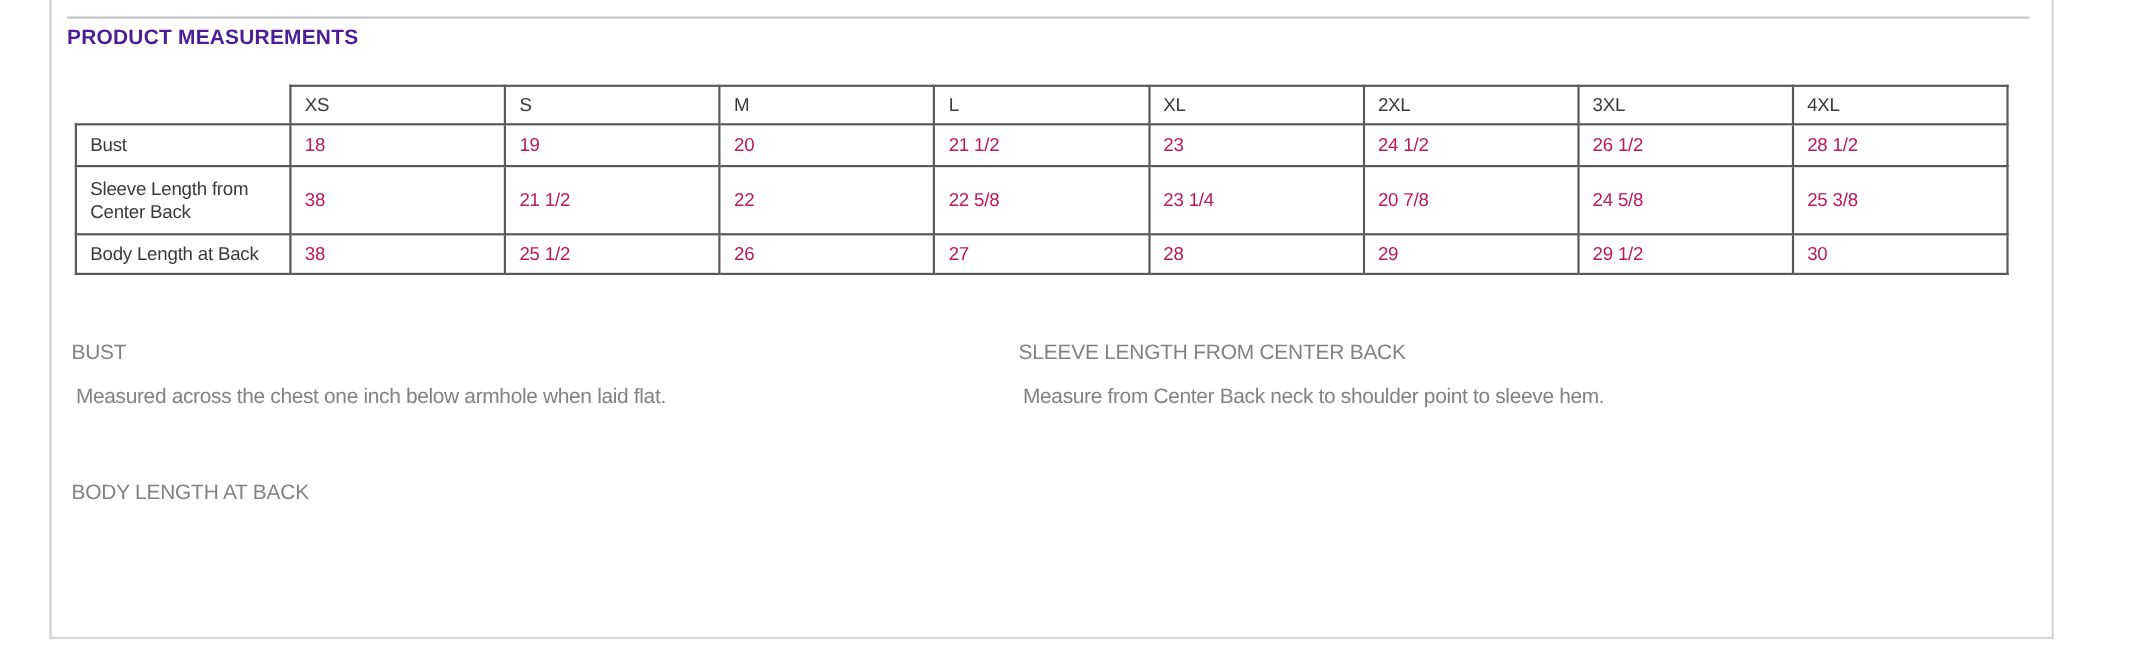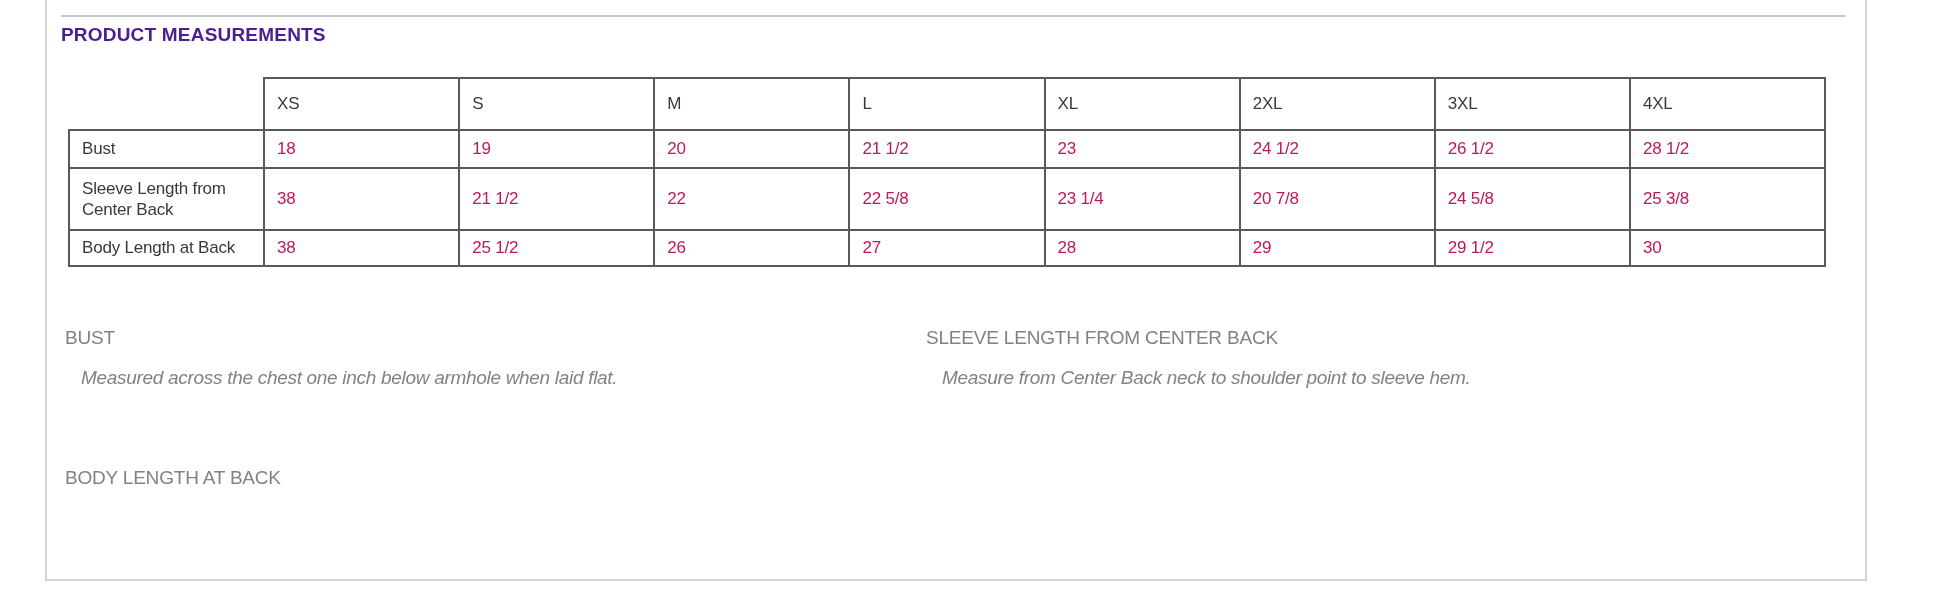--- a/index.html
+++ b/index.html
@@ -41,46 +41,45 @@
     border: 2px solid #58595b;
     font-size: 17px;
     font-weight: normal;
     letter-spacing: -0.2px;
     text-align: left;
     vertical-align: middle;
     padding: 2px 10px 2px 12px;
     line-height: 1.25;
   }
   table.meas th.corner { border: none; }
-  table.meas thead tr { height: 52px; }
+  table.meas thead tr { height: 35px; }
   table.meas thead th { color: #3a3a3c; }
   table.meas tbody th { color: #3a3a3c; }
   table.meas tbody td { color: #be185d; }
   table.meas tr.r-bust   { height: 38px; }
   table.meas tr.r-sleeve { height: 62px; }
   table.meas tr.r-body   { height: 36px; }
   .definitions {
     margin: 60px 0 0 4px;
     display: grid;
     grid-template-columns: 861px 1fr;
     grid-row-gap: 62px;
   }
   .definitions h3 {
     margin: 0 0 18px 0;
     font-size: 19px;
     font-weight: normal;
     letter-spacing: -0.2px;
     color: #808285;
   }
   .definitions p {
-    margin: 16px;
+    margin: 4px;
     font-size: 19px;
     letter-spacing: -0.3px;
     color: #808285;
-    font-style: italic;
   }
 </style>
 </head>
 <body>
 
 <div class="card">
   <hr class="divider">
   <h2 class="page-title">PRODUCT MEASUREMENTS</h2>
 
   <table class="meas">

